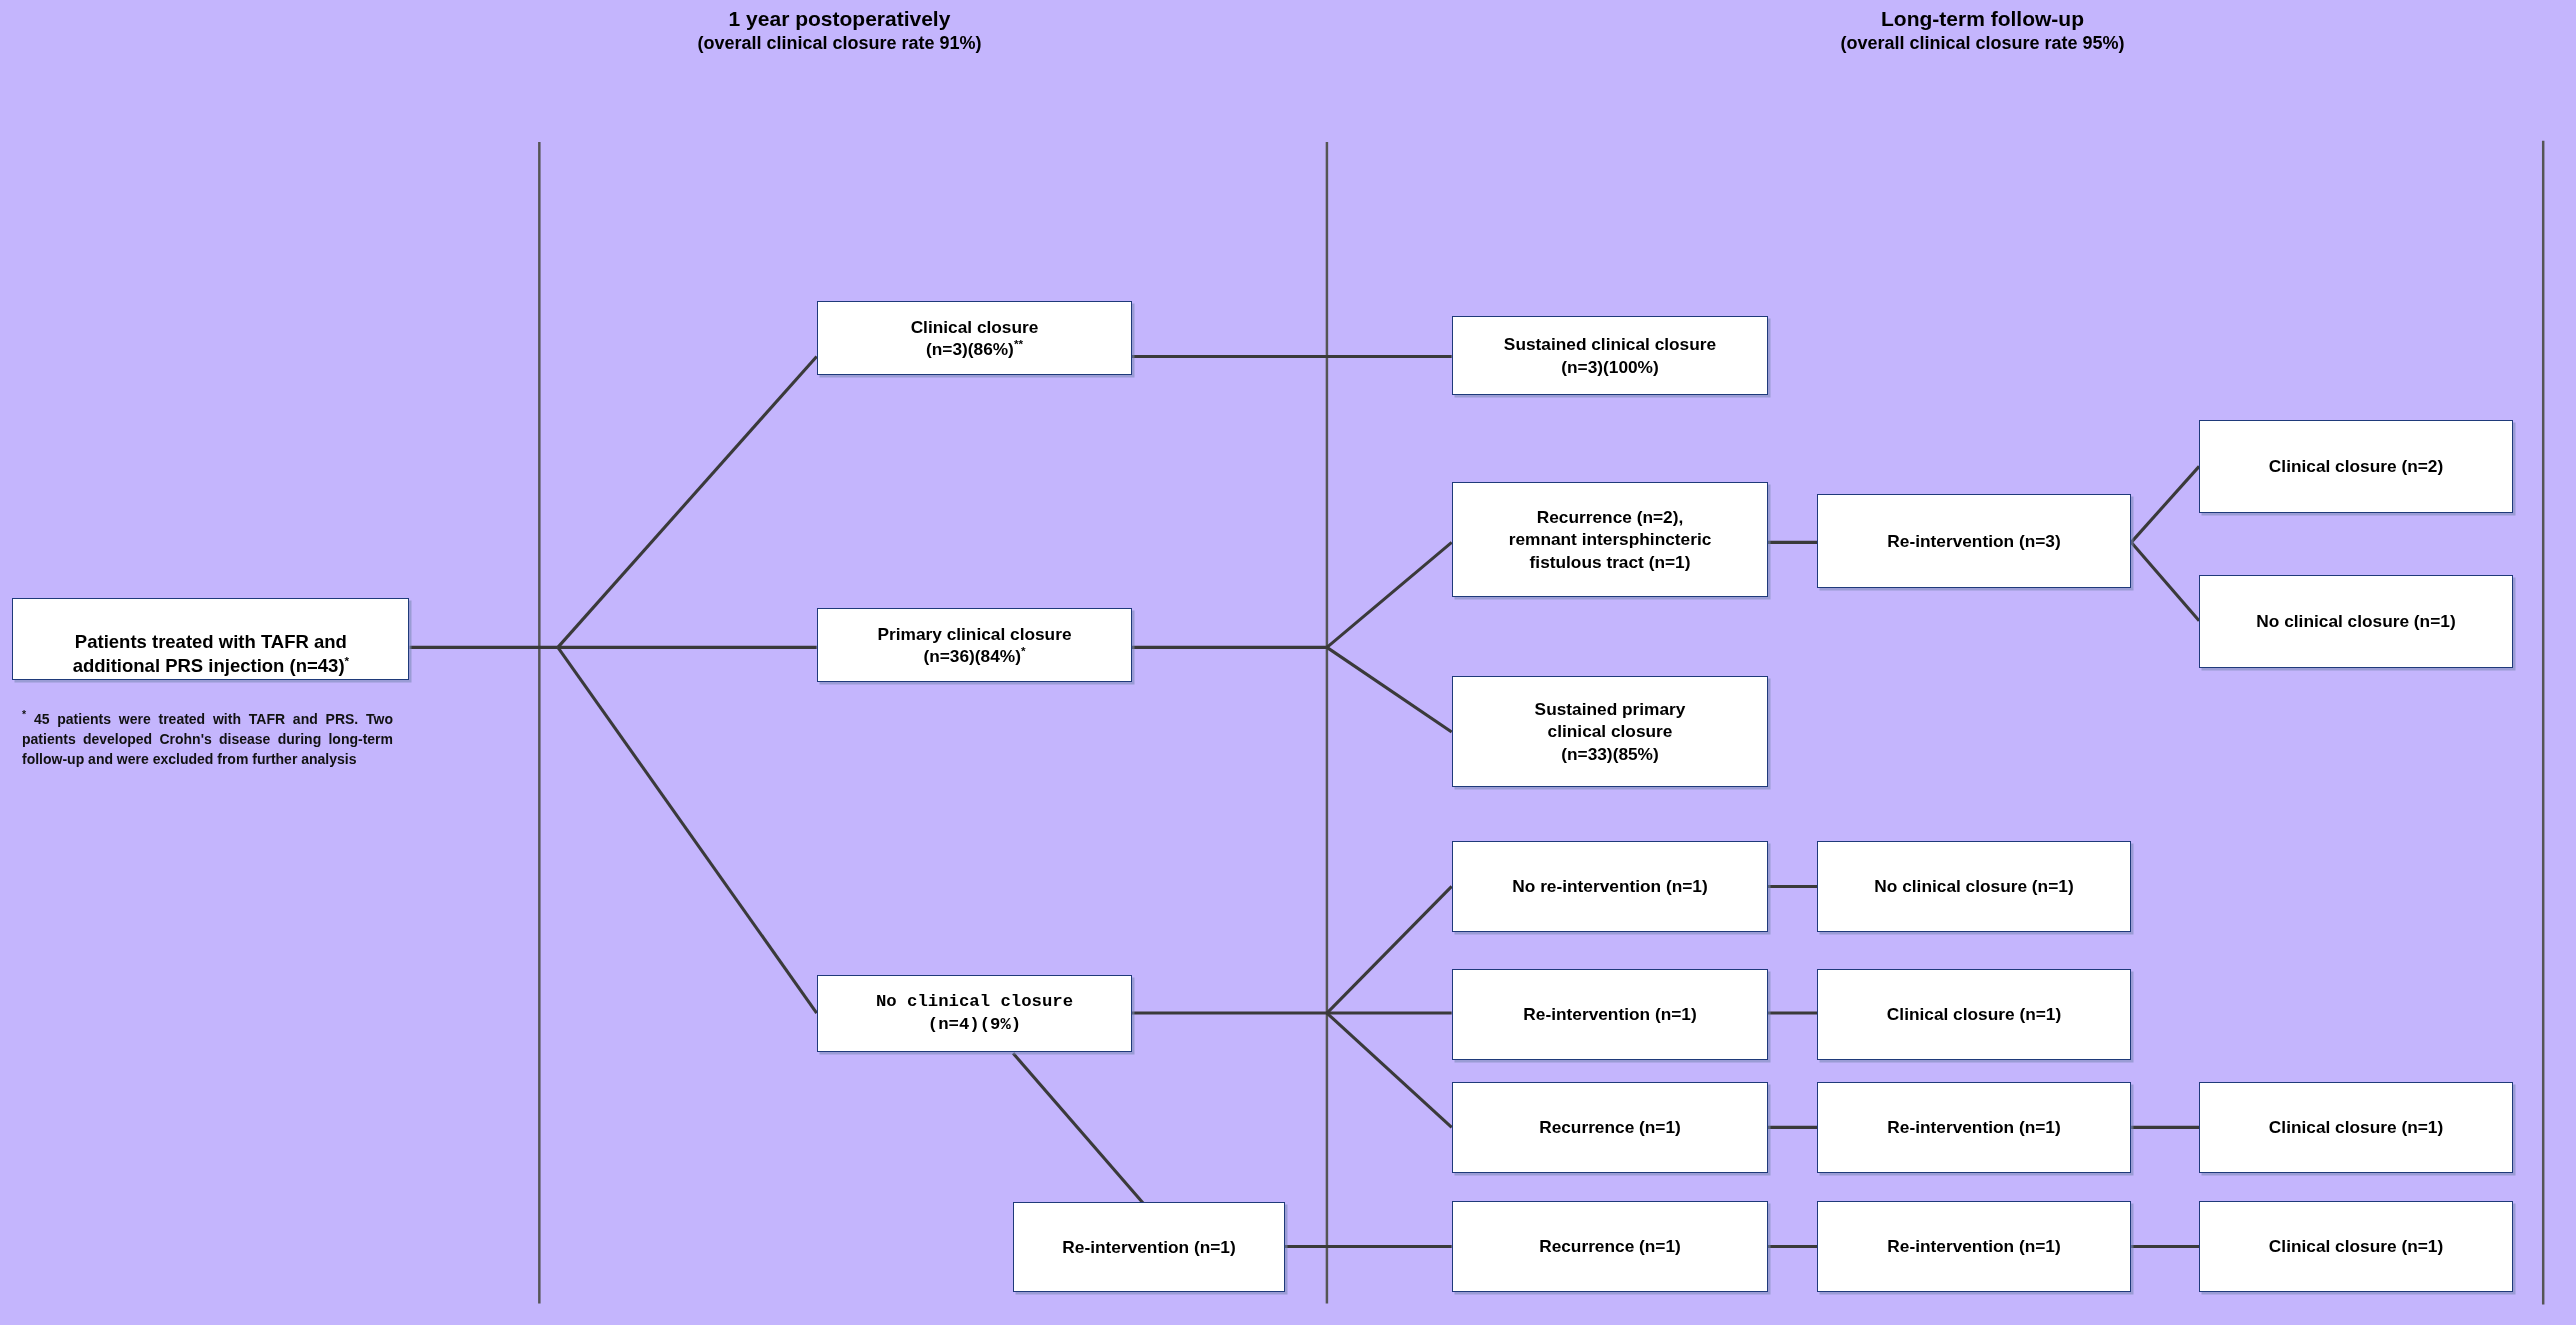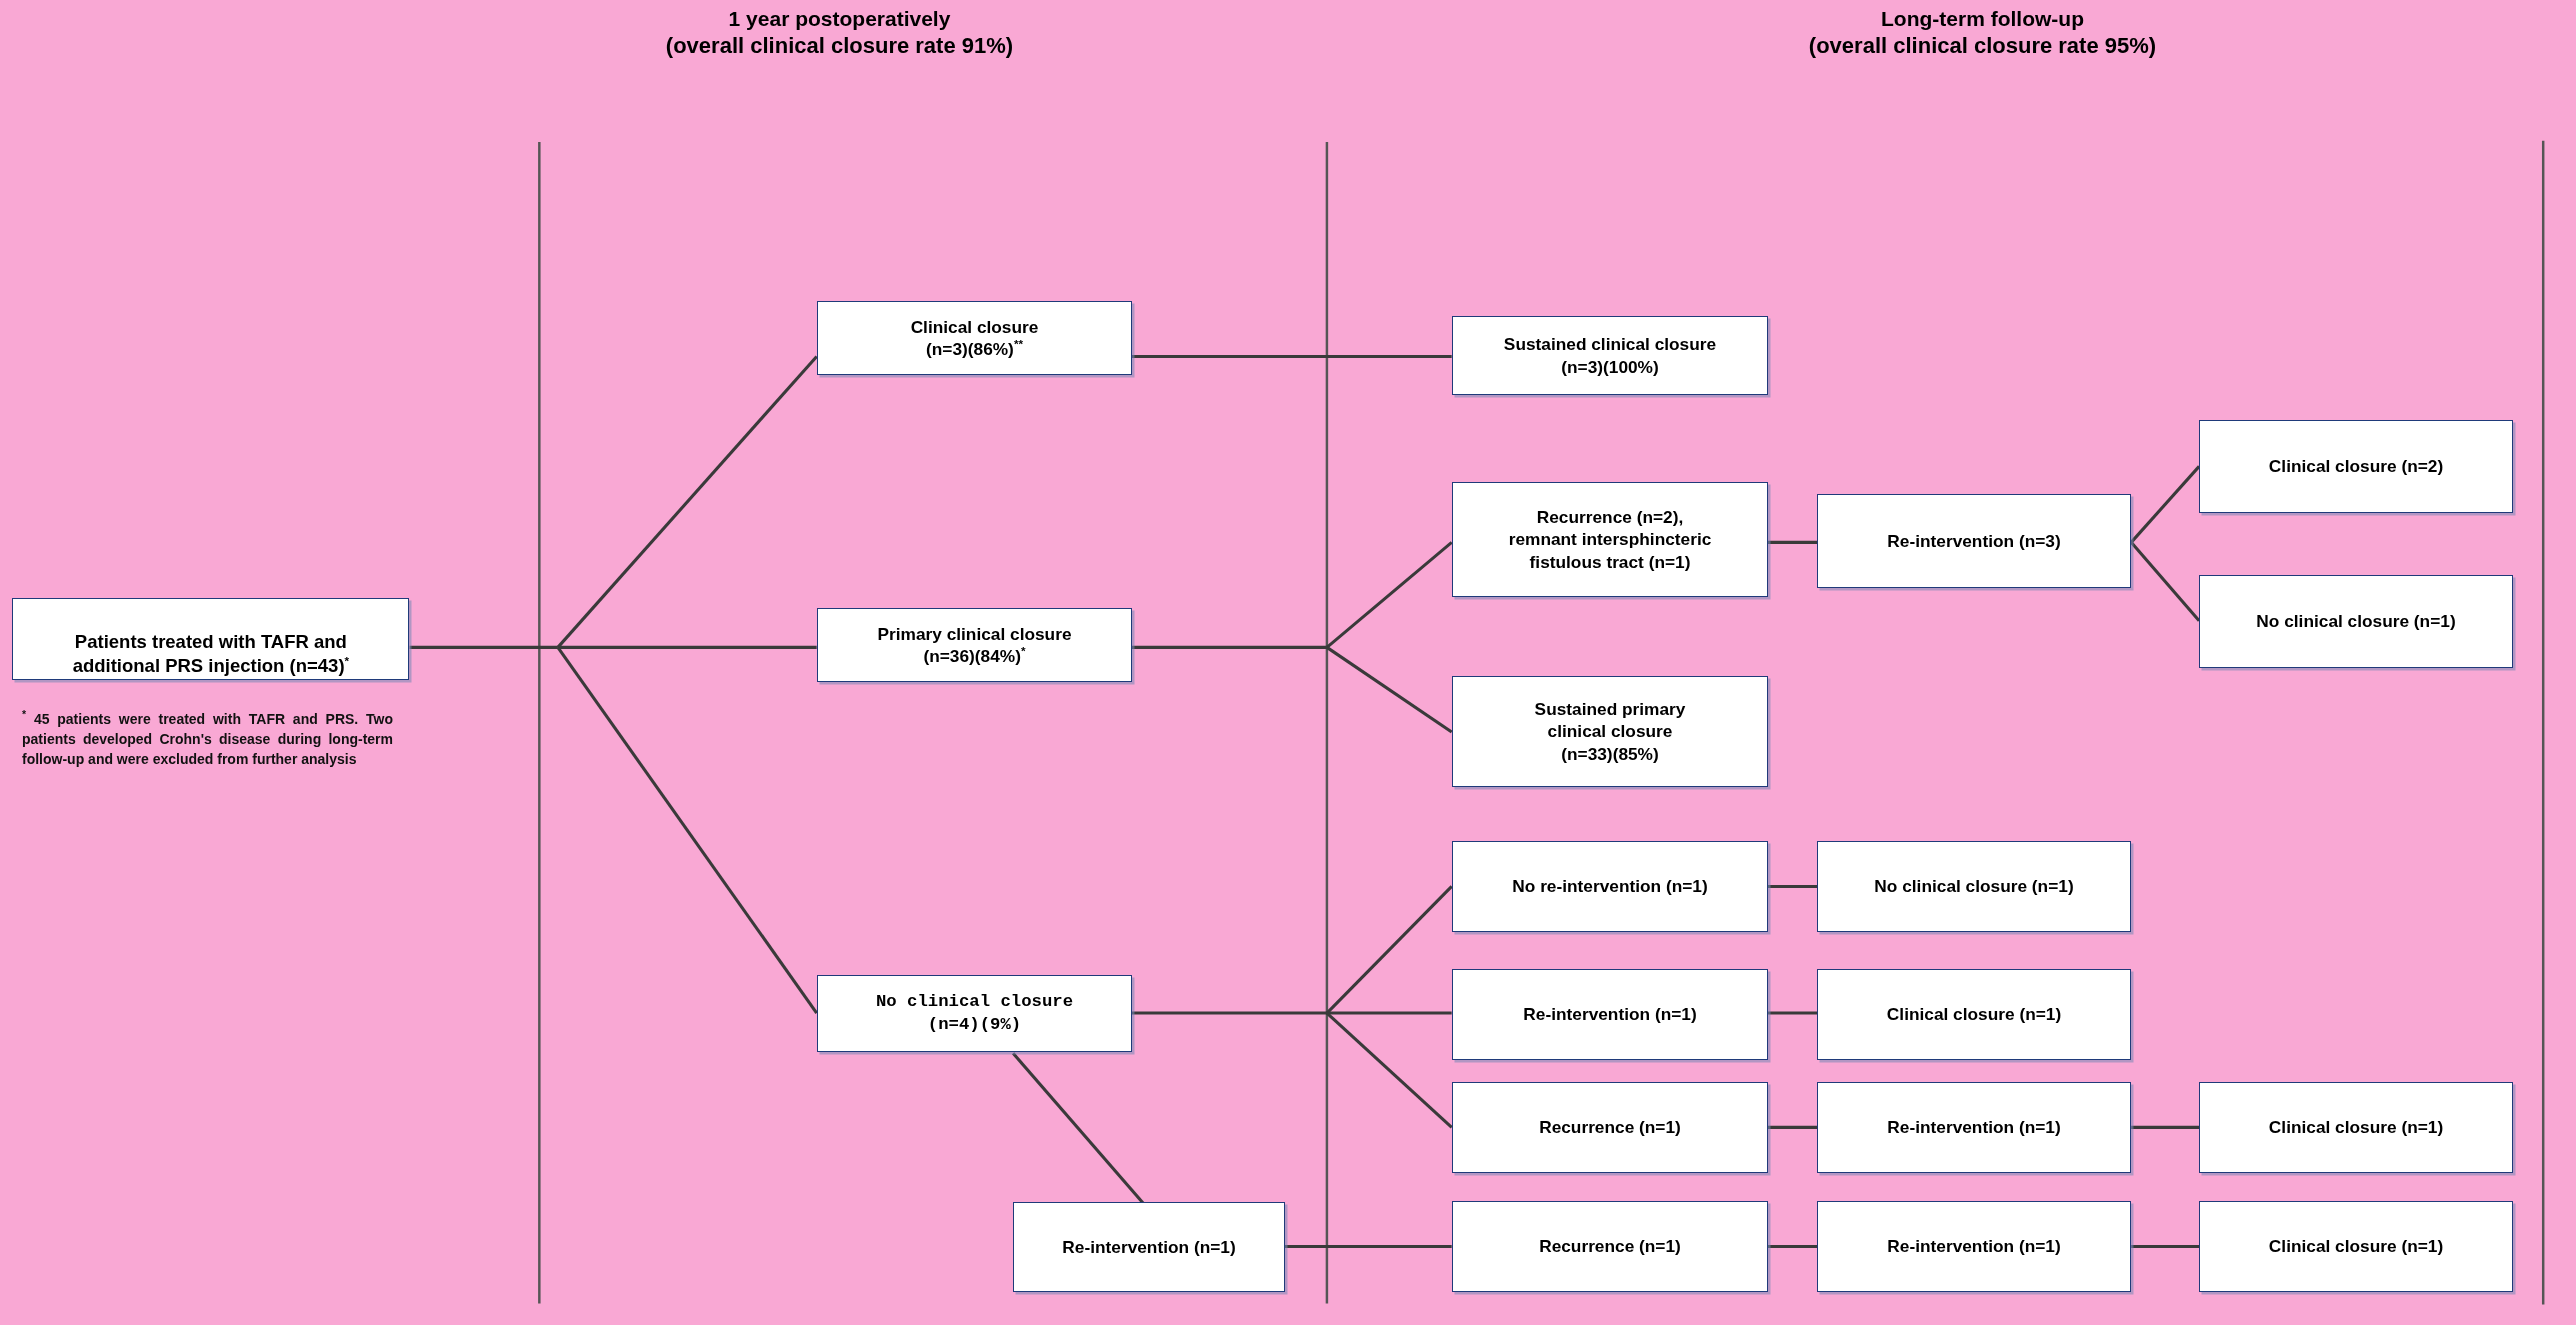--- a/index.html
+++ b/index.html
@@ -4,40 +4,40 @@
 <style>
   html,body{margin:0;padding:0;background:#ffffff;}
   body{
     font-family:"Liberation Sans", sans-serif;
     color:#111111;
   }
   #canvas{
     position:relative;
     width:2576px;
     height:1325px;
-    background:#f9a8d4;
+    background:#c4b5fd;
     overflow:hidden;
   }
   #wires{
     position:absolute;
     left:0; top:0;
     width:2576px;
     height:1325px;
     pointer-events:none;
   }
   .hdr{
     position:absolute;
     text-align:center;
     font-weight:bold;
     color:#000000;
     line-height:1.30;
     white-space:nowrap;
   }
   .hdr .t1{font-size:21px;font-weight:bold;}
-  .hdr .t2{font-size:22px;font-weight:bold;}
+  .hdr .t2{font-size:18px;font-weight:bold;}
 
   .node{
     position:absolute;
     box-sizing:border-box;
     background:#ffffff;
     border:1.9px solid #1f3a7a;
     display:flex;
     align-items:center;
     justify-content:center;
     text-align:center;

